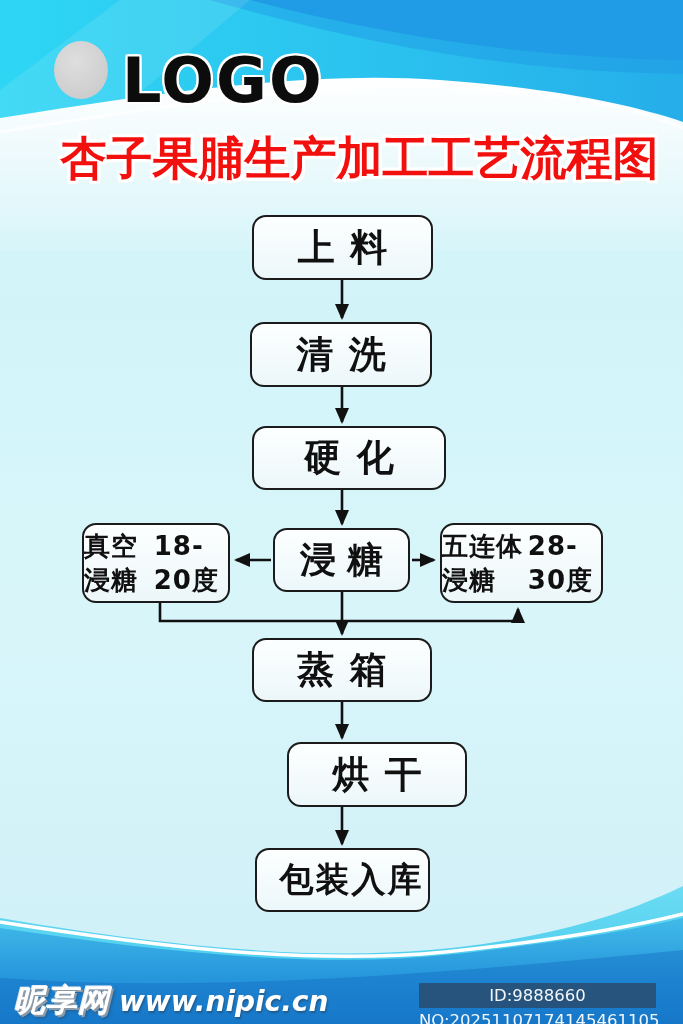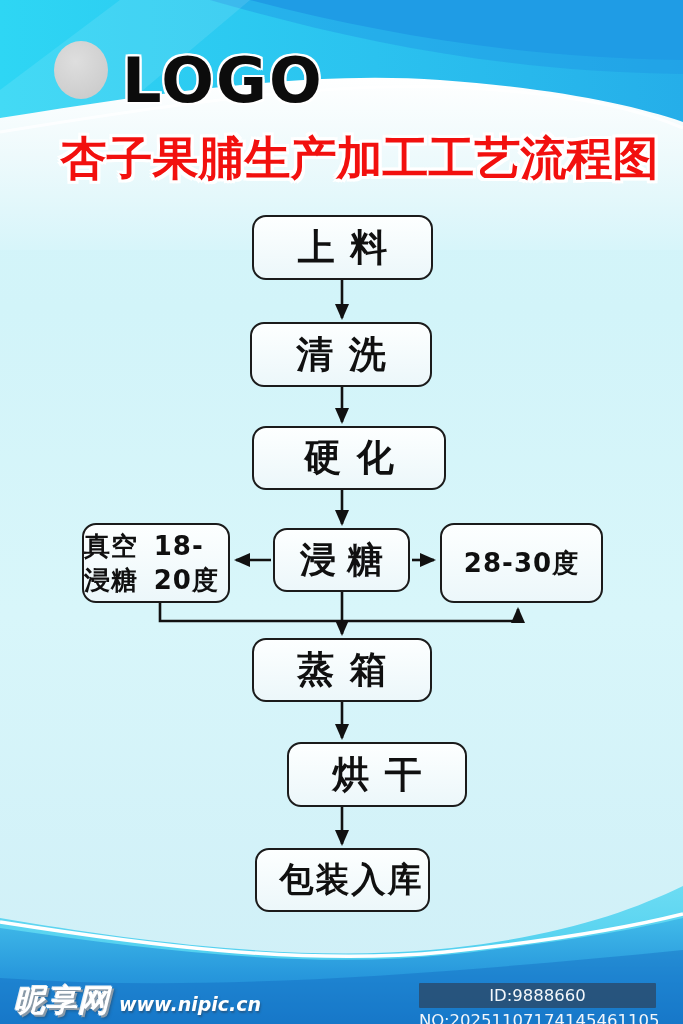--- a/index.html
+++ b/index.html
@@ -53,21 +53,21 @@
   
   #footer-waves{z-index:6;}
   #footer-credit{
     position:absolute;left:14px;top:980px;z-index:7;display:flex;align-items:baseline;gap:9px;
     color:#fff;font-style:italic;font-weight:bold;
   }
   #site-name{
     font-size:31px;font-weight:900;letter-spacing:1px;
     text-shadow:2px 2px 0 #8a9aa8,-1px -1px 0 #e8eef2,3px 3px 3px rgba(40,60,80,.5);
   }
-  #site-url{font-size:19px;text-shadow:1px 2px 2px rgba(40,70,100,.6);}
+  #site-url{font-size:28px;text-shadow:1px 2px 2px rgba(40,70,100,.6);}
   #id-badge{
     position:absolute;left:419px;top:983px;width:237px;height:25px;z-index:7;
     background:rgba(42,72,102,.78);color:#f2f6fa;font-size:16.5px;line-height:25px;
     text-align:center;letter-spacing:0px;border-radius:1px;
   }
 </style>
 </head>
 <body>
 
 <div id="poster">
@@ -127,20 +127,21 @@
     <span>硬化</span>
   </div>
   <div class="box" id="step-sugar-soaking">
     <span>浸糖</span>
   </div>
   <div class="box branch" id="branch-vacuum">
     <span>真空浸糖</span>
     <span>18-20度</span>
   </div>
   <div class="box branch" id="branch-five-unit">
+    <span>五连体浸糖</span>
     <span>28-30度</span>
   </div>
   <div class="box step2" id="step-steam-box">
     <span>蒸箱</span>
   </div>
   <div class="box step2" id="step-drying">
     <span>烘干</span>
   </div>
   <div class="box step4" id="step-packing">
     <span>包装入库</span>

